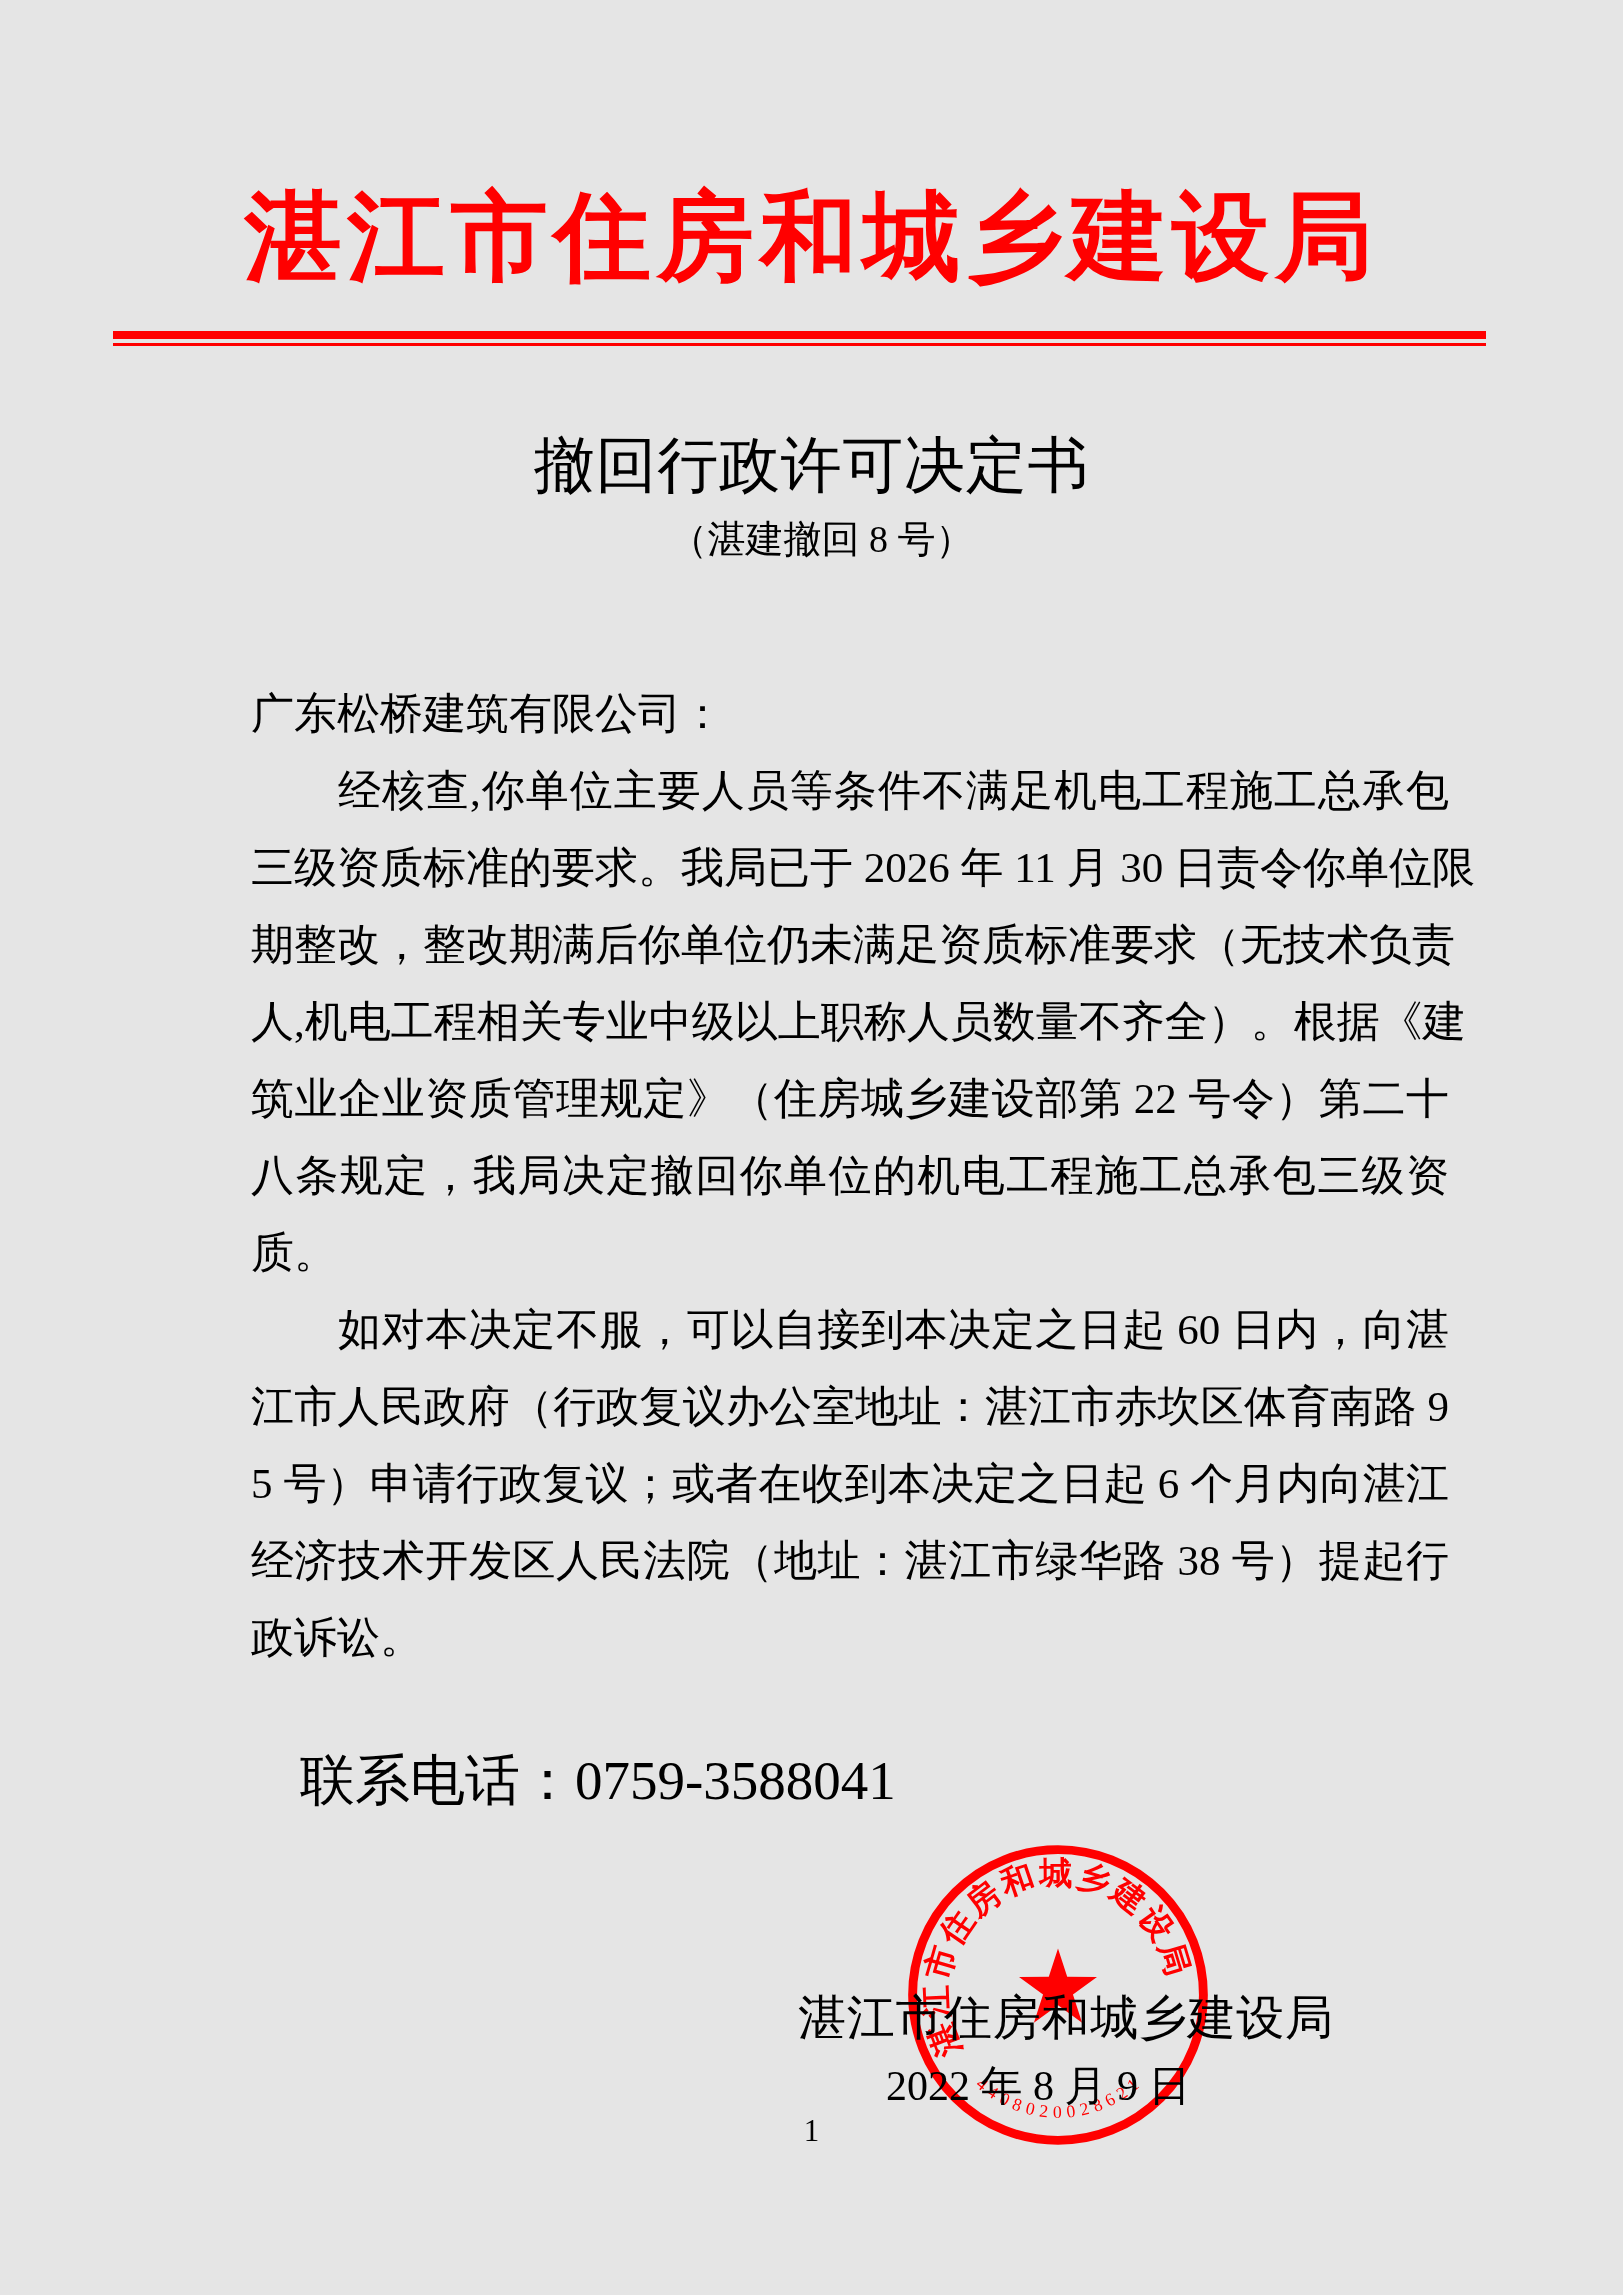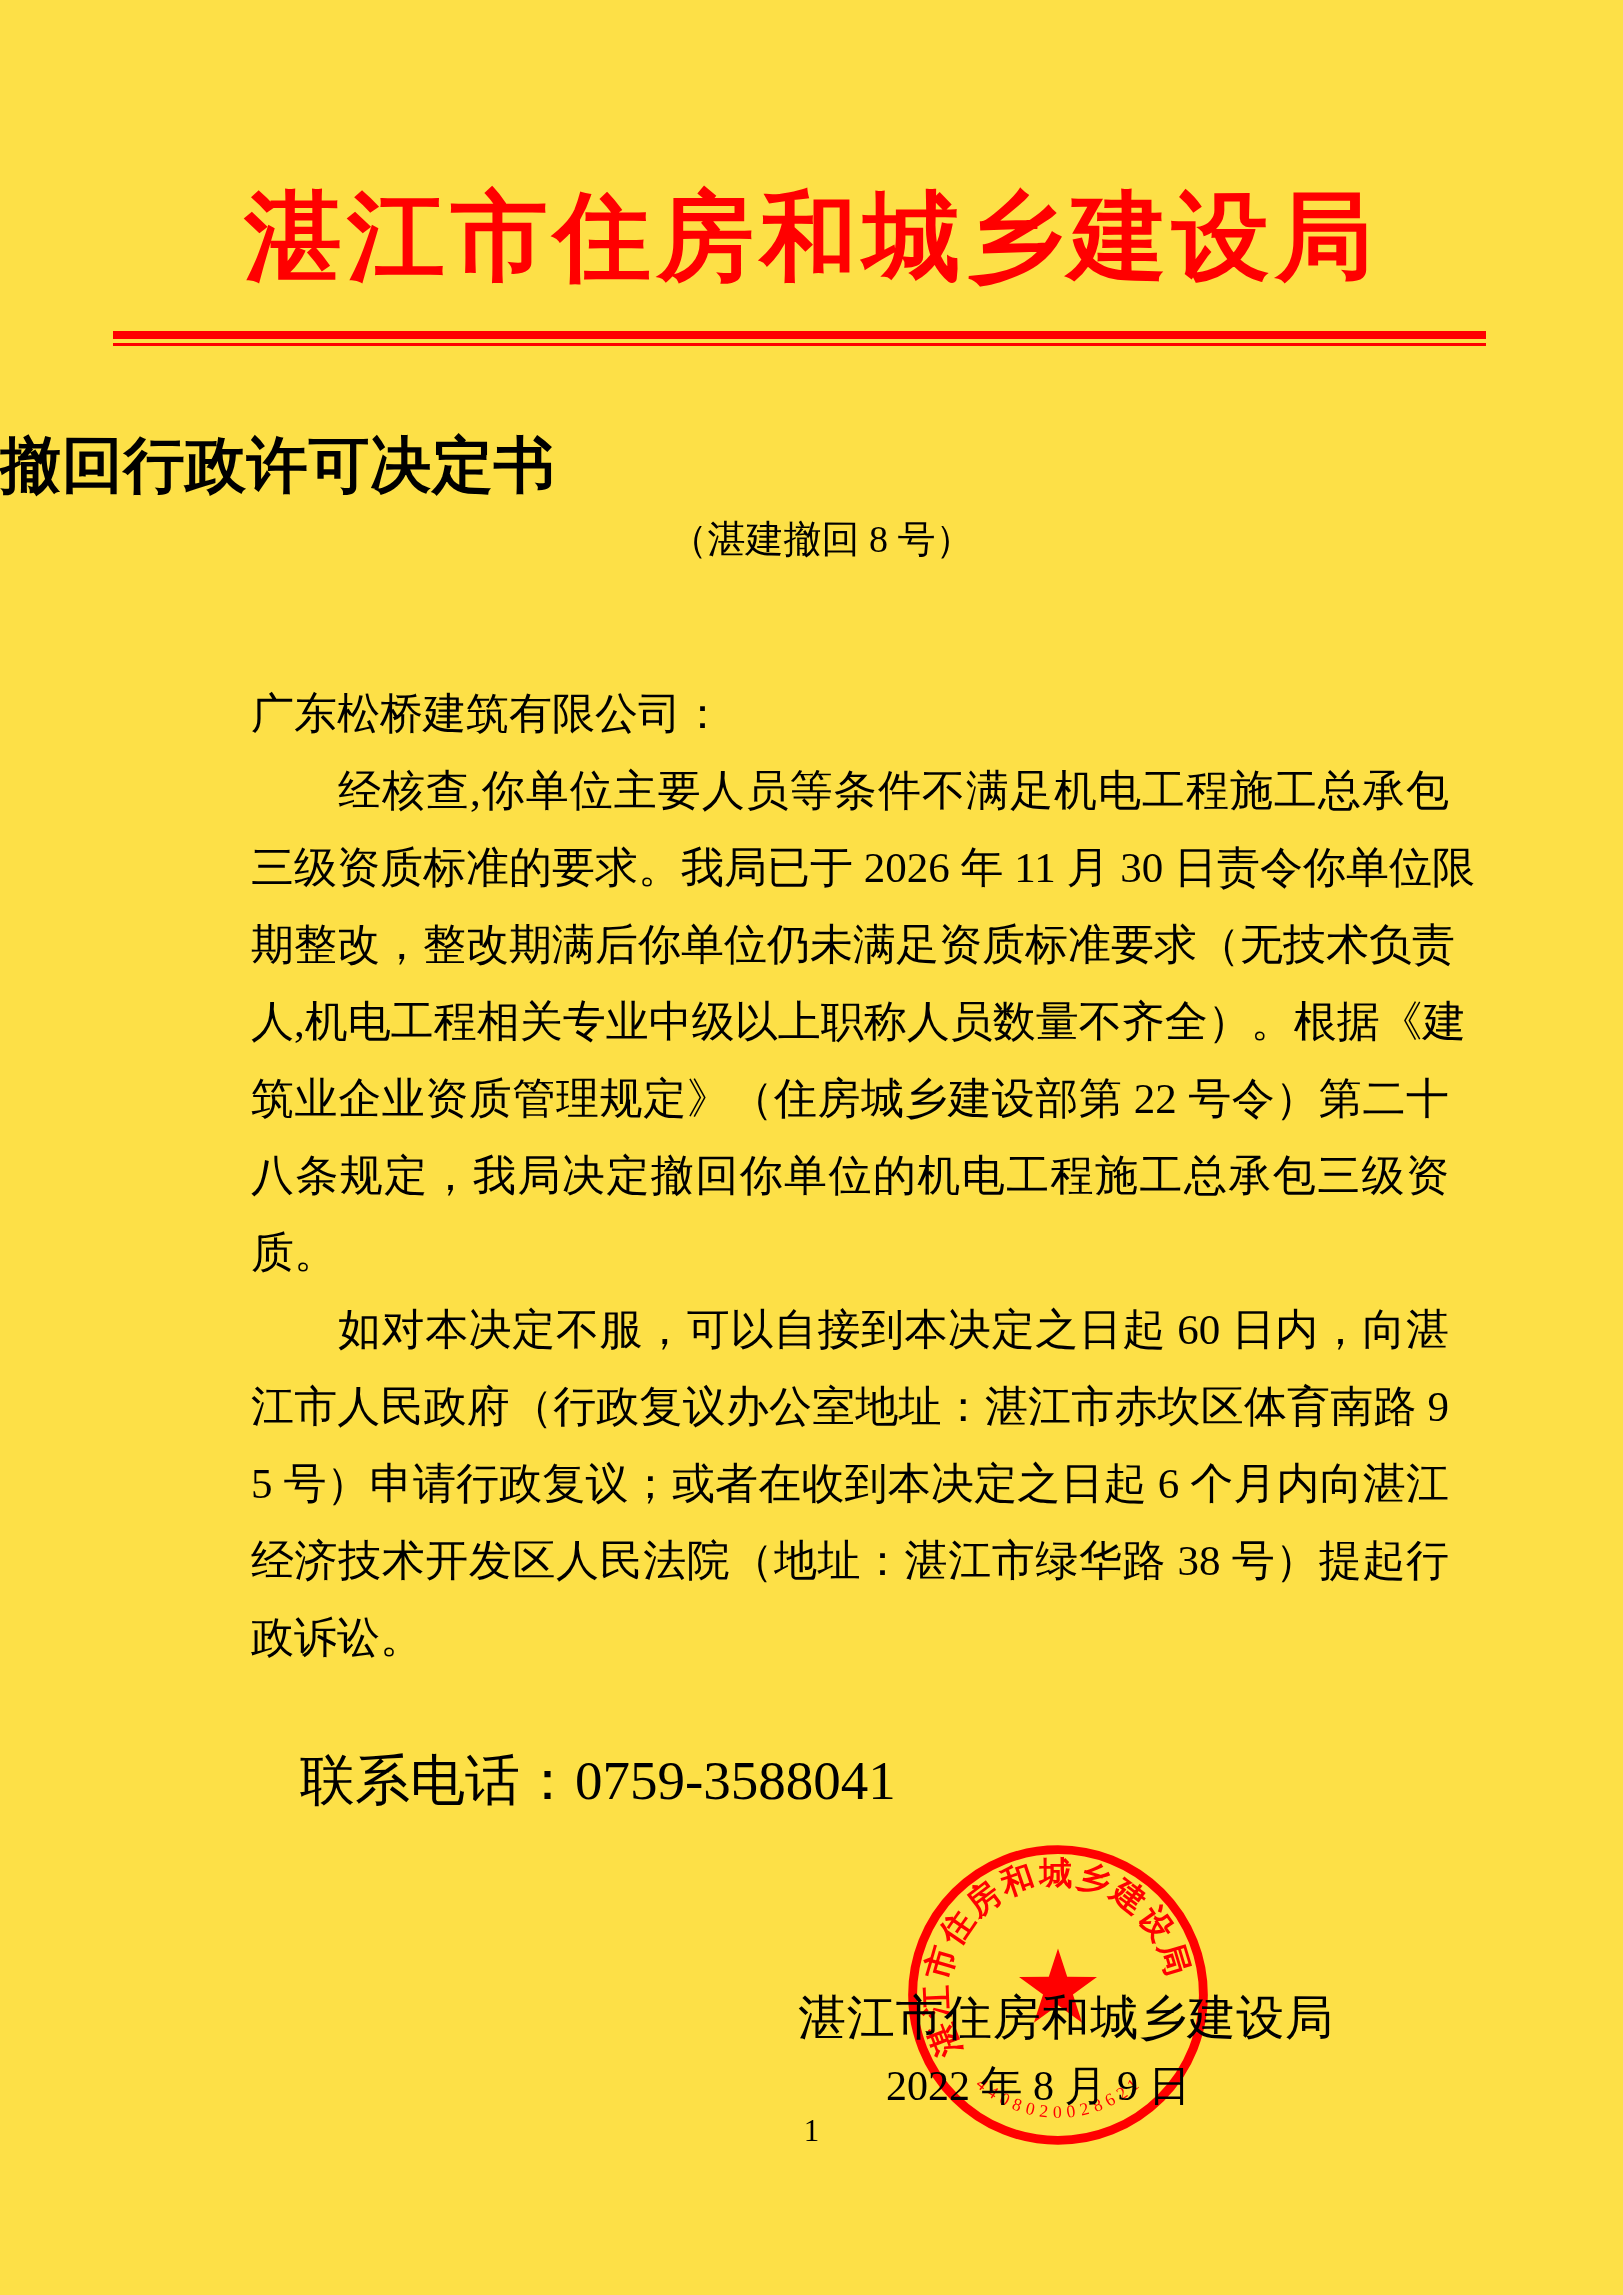--- a/index.html
+++ b/index.html
@@ -4,21 +4,21 @@
 <style>
   html, body {
     margin: 0;
     padding: 0;
     background: #ffffff;
   }
   .page {
     position: relative;
     width: 1623px;
     height: 2295px;
-    background: #fde047;
+    background: #e5e5e5;
     overflow: hidden;
     font-family: "Liberation Serif", "DejaVu Serif", serif;
     color: #000000;
   }
   
   .header-title {
     position: absolute;
     top: 183px;
     left: 0;
     width: 1623px;
@@ -38,24 +38,24 @@
   }
   .rule.thick { top: 331px; height: 7.5px; }
   .rule.thin  { top: 343px; height: 3.4px; }
 
   
   .doc-title {
     position: absolute;
     top: 428px;
     left: 0;
     width: 1623px;
-    text-align: left;
+    text-align: center;
     font-size: 61px;
     line-height: 75px;
-    font-weight: 700;
+    font-weight: 400;
     letter-spacing: 0.7px;
     white-space: nowrap;
   }
   .doc-number {
     position: absolute;
     top: 515px;
     left: 10px;
     width: 1623px;
     text-align: center;
     font-size: 38px;

